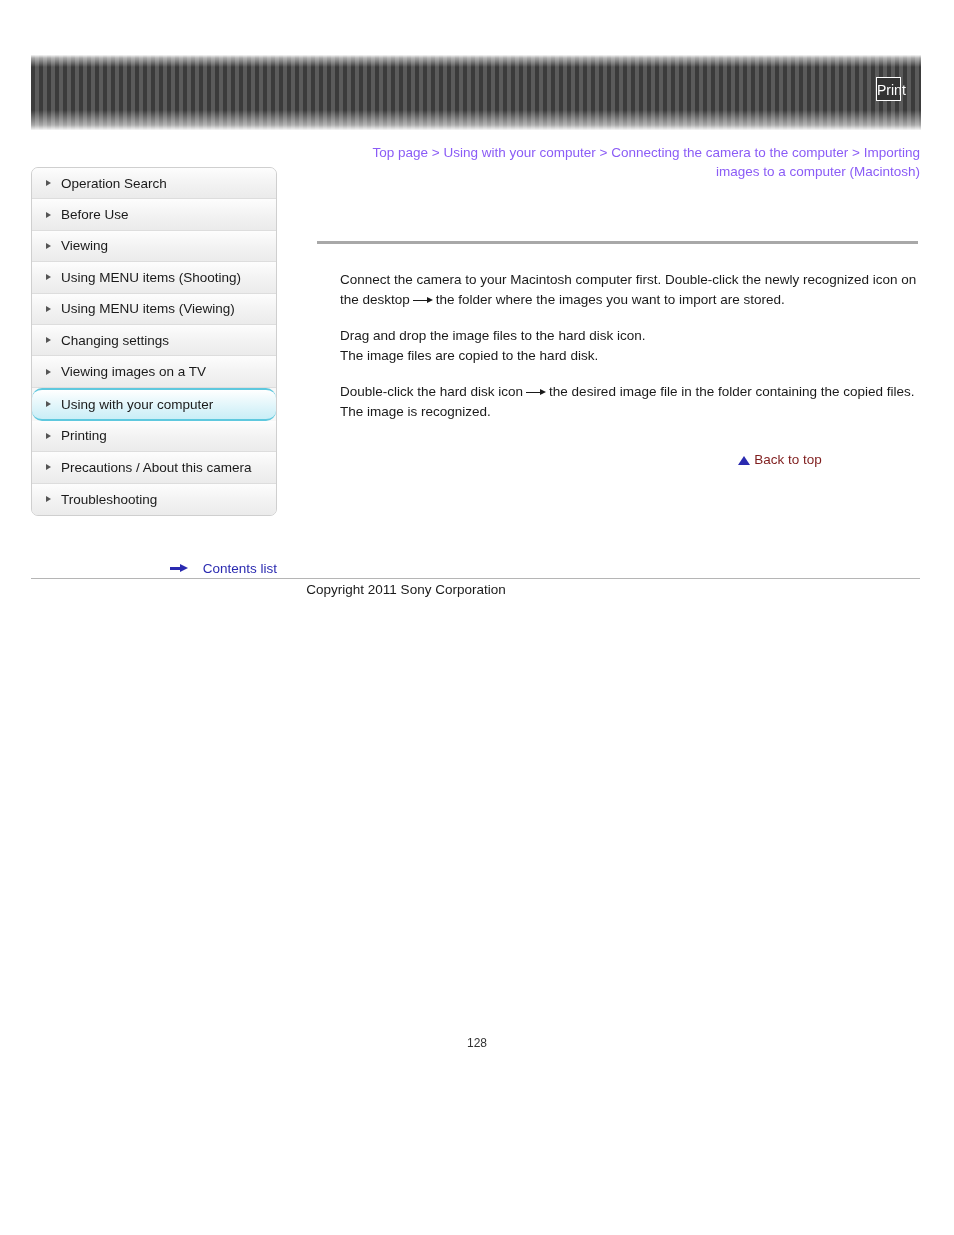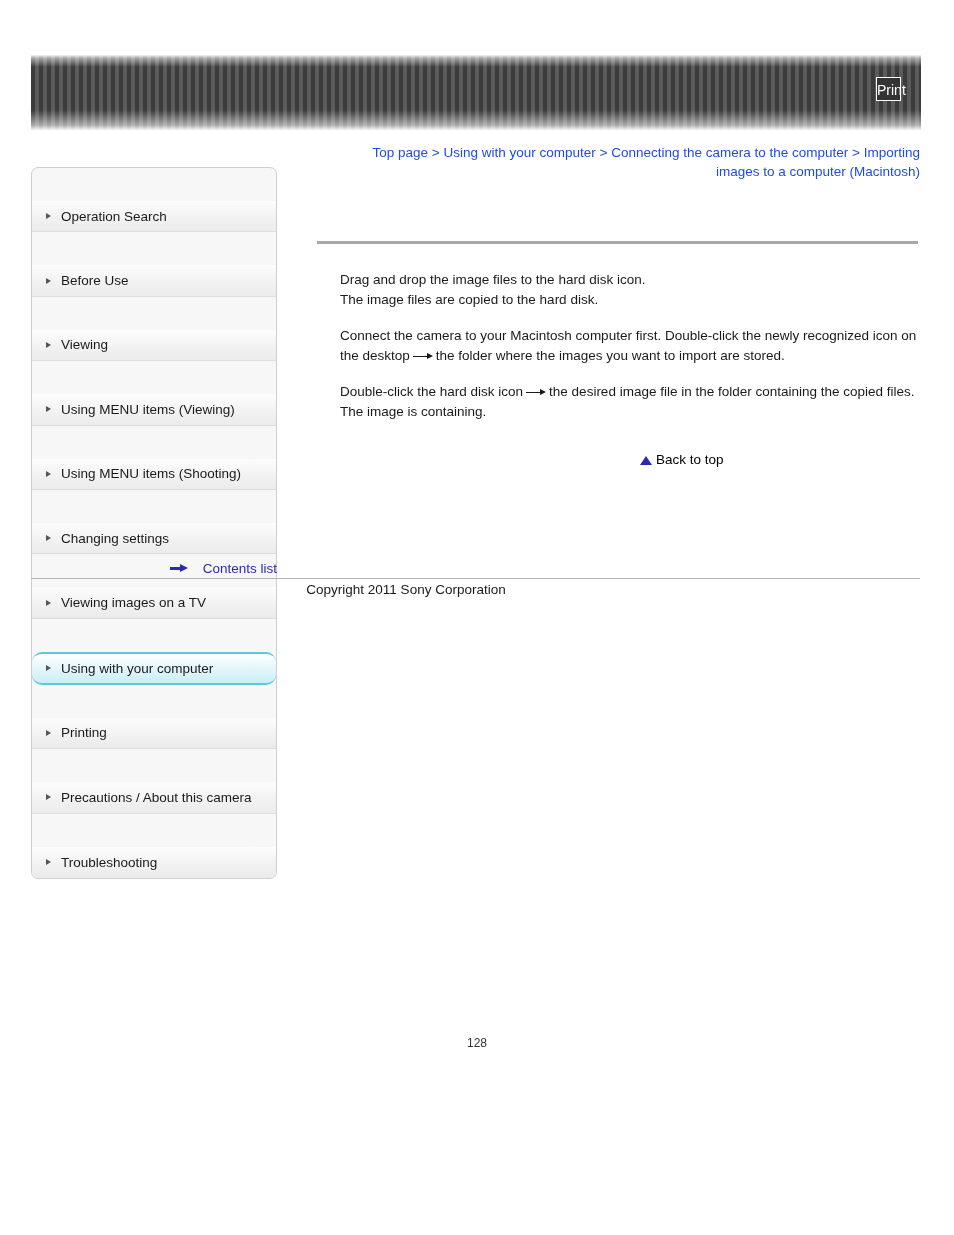--- a/index.html
+++ b/index.html
@@ -55,21 +55,21 @@
   .breadcrumb {
     position: absolute;
     left: 340px;
     top: 143px;
     width: 580px;
     text-align: right;
     font-size: 13.5px;
     line-height: 19px;
     color: #2a2ab0;
   }
-  .breadcrumb .crumb { color: #1d4ed8; }
+  .breadcrumb .crumb { color: #8b5cf6; }
 
   
   .sidebar {
     position: absolute;
     left: 31px;
     top: 167px;
     width: 246px;
     border: 1px solid #cfcfcf;
     border-radius: 7px;
     background: #f7f7f7;
@@ -80,21 +80,20 @@
     position: relative;
     height: 31.4px;
     display: flex;
     align-items: center;
     padding-left: 14px;
     font-size: 13.5px;
     color: #1a1a1a;
     border-bottom: 1px solid #dddddd;
     background: linear-gradient(to bottom, #fdfdfd 0%, #f2f2f2 55%, #ebebeb 100%);
     box-sizing: border-box;
-    margin-top: 33px;
   }
   .nav-item:last-child { border-bottom: none; }
   .nav-item .bullet {
     display: inline-block;
     width: 0; height: 0;
     border-left: 5px solid #555555;
     border-top: 3.5px solid transparent;
     border-bottom: 3.5px solid transparent;
     margin-right: 10px;
     flex: none;
@@ -184,23 +183,23 @@
     border-left: 6px solid #1a1a1a;
     border-top: 3px solid transparent;
     border-bottom: 3px solid transparent;
   }
 
   .back-to-top {
     position: absolute;
     left: 640px;
     top: 452px;
     width: 280px;
-    text-align: left;
-    font-size: 13.5px;
-    color: #000000;
+    text-align: center;
+    font-size: 13.5px;
+    color: #7f1d1d;
   }
   .tri-up {
     display: inline-block;
     width: 0; height: 0;
     border-left: 6px solid transparent;
     border-right: 6px solid transparent;
     border-bottom: 9px solid #2a2ab0;
     margin-right: 4px;
     vertical-align: -1px;
   }
@@ -254,25 +253,25 @@
   <div class="nav-item">
     <span class="bullet"></span>
     <span>Before Use</span>
   </div>
   <div class="nav-item">
     <span class="bullet"></span>
     <span>Viewing</span>
   </div>
   <div class="nav-item">
     <span class="bullet"></span>
+    <span>Using MENU items (Shooting)</span>
+  </div>
+  <div class="nav-item">
+    <span class="bullet"></span>
     <span>Using MENU items (Viewing)</span>
-  </div>
-  <div class="nav-item">
-    <span class="bullet"></span>
-    <span>Using MENU items (Shooting)</span>
   </div>
   <div class="nav-item">
     <span class="bullet"></span>
     <span>Changing settings</span>
   </div>
   <div class="nav-item">
     <span class="bullet"></span>
     <span>Viewing images on a TV</span>
   </div>
   <div class="nav-item active">
@@ -294,30 +293,30 @@
 </div>
 
 <div class="contents-link">
   <span class="arrow-thick"></span>
   <span>Contents list</span>
 </div>
 
 <div class="content-rule"></div>
 
 <div class="content">
+  <p>
+    <span>Connect the camera to your Macintosh computer first. Double-click the newly recognized icon on the desktop</span><span class="arrow-inline"></span><span>the folder where the images you want to import are stored.</span>
+  </p>
   <p>
     <span>Drag and drop the image files to the hard disk icon.</span><br>
     <span>The image files are copied to the hard disk.</span>
   </p>
   <p>
-    <span>Connect the camera to your Macintosh computer first. Double-click the newly recognized icon on the desktop</span><span class="arrow-inline"></span><span>the folder where the images you want to import are stored.</span>
-  </p>
-  <p>
     <span>Double-click the hard disk icon</span><span class="arrow-inline"></span><span>the desired image file in the folder containing the copied files.</span><br>
-    <span>The image is containing.</span>
+    <span>The image is recognized.</span>
   </p>
 </div>
 
 <div class="back-to-top">
   <span class="tri-up"></span><span>Back to top</span>
 </div>
 
 <div class="footer-rule"></div>
 <div class="copyright">Copyright 2011 Sony Corporation</div>
 <div class="page-number">128</div>

